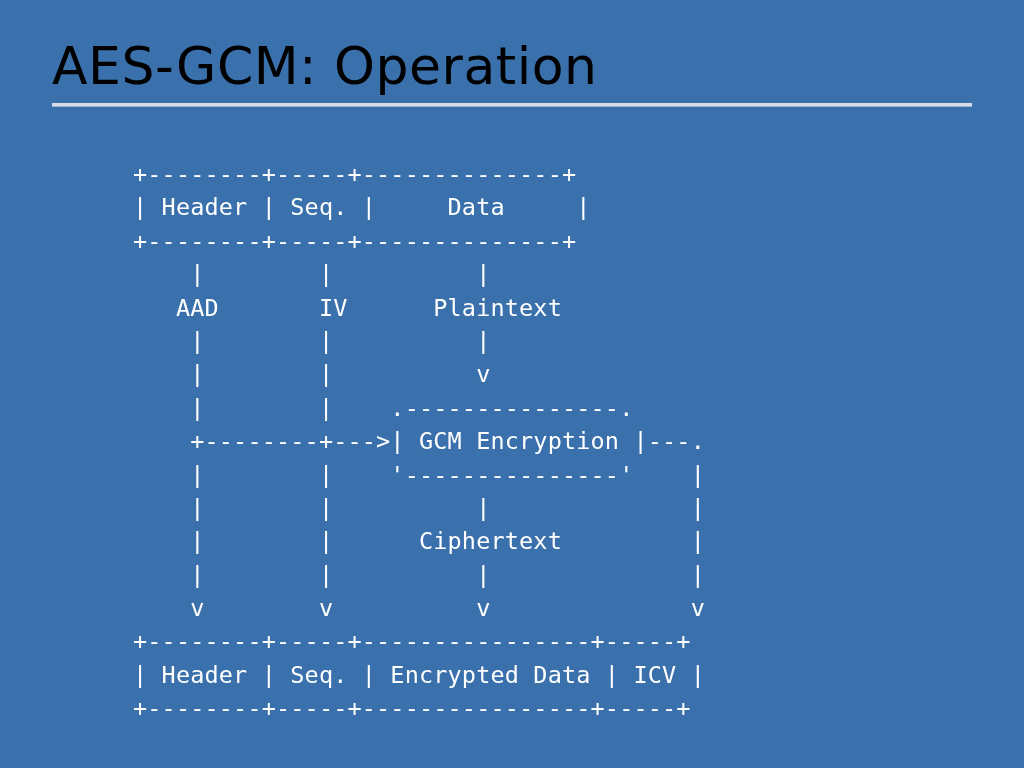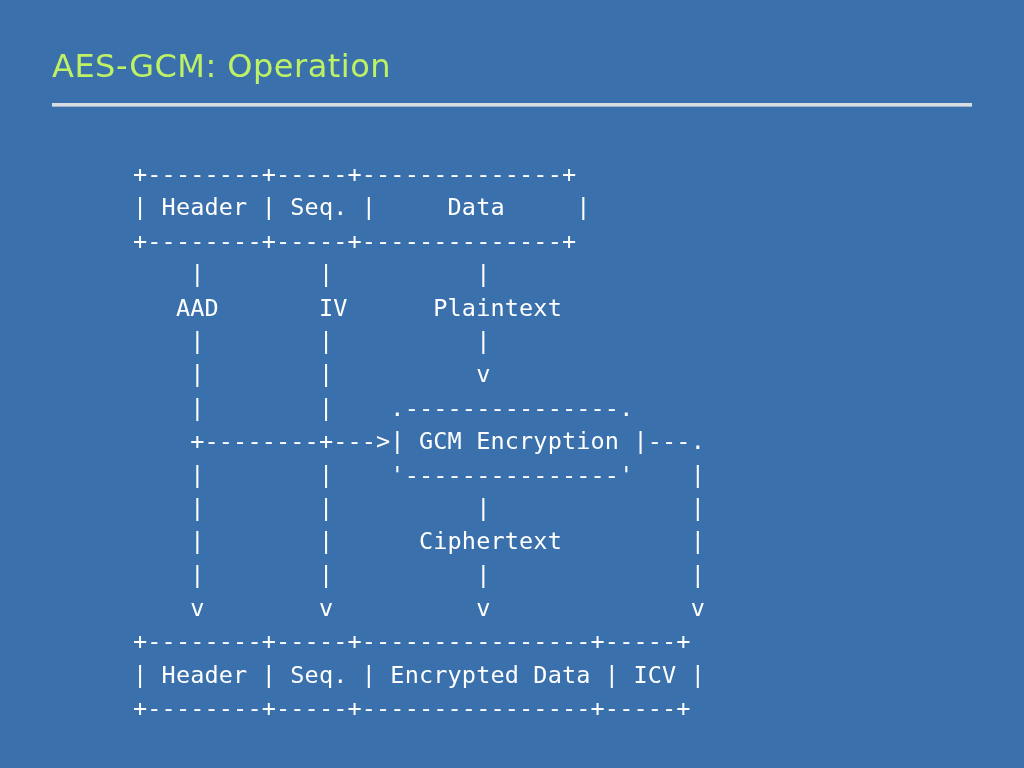--- a/index.html
+++ b/index.html
@@ -25,24 +25,24 @@
   
   #title-block {
     position: absolute;
     left: 52px;
     top: 40px;
     width: 920px;
     height: 70px;
   }
   #slide-title {
     font-family: "DejaVu Sans", sans-serif;
-    font-size: 32px;
+    font-size: 52px;
     line-height: 52px;
     font-weight: 400;
-    color: #bef264;
+    color: #000000;
     letter-spacing: 0.5px;
     white-space: nowrap;
   }
   #title-rule {
     position: absolute;
     left: 0px;
     top: 63px;
     width: 920px;
     height: 3px;
     background: #d8dde3;

